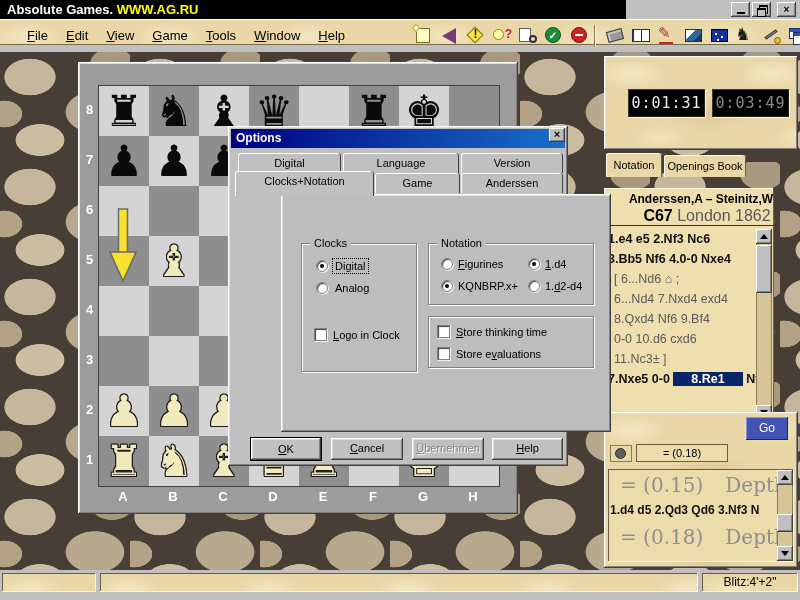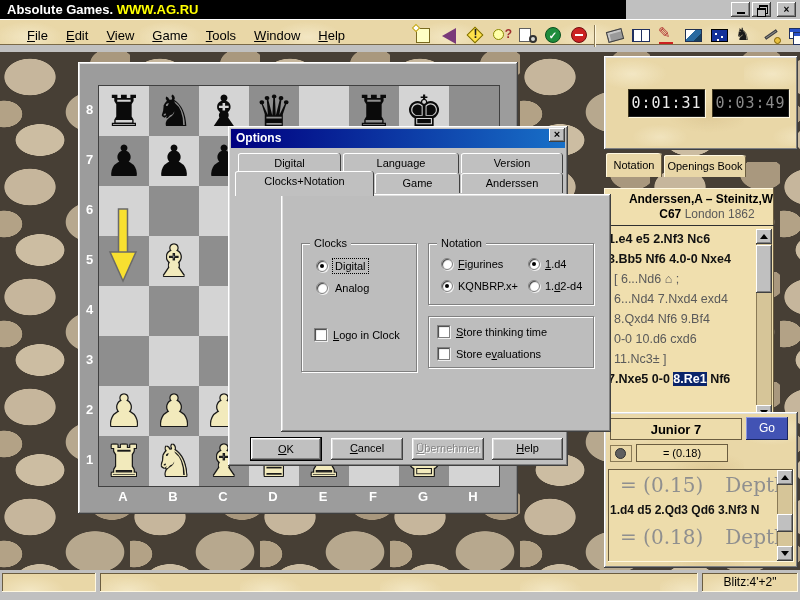--- a/index.html
+++ b/index.html
@@ -134,28 +134,28 @@
   .lcd { position:absolute; width:77px; height:28px; background:#000; text-align:center; line-height:28px;
          font-family:"DejaVu Sans Mono",monospace; font-size:15px; letter-spacing:1px;
          box-shadow: inset 1px 1px 0 #403820, 1px 1px 0 #fff8e0, inset -1px -1px 0 #202020; }
   .lcd.white-clock { color:#ececec; }
   .lcd.black-clock { color:#8a8a8a; }
 
   .ntab { position:absolute; background:#e9d7a7; font-size:11px; text-align:center; border-radius:3px 3px 0 0;
           box-shadow: inset -1px 0 0 #6b5d40, inset 1px 0 0 #fff8e0, inset 0 1px 0 #fff8e0; z-index:3;}
   .notation-content { position:absolute; left:604px; top:136px; width:170px; height:234px; background:#f0dfae; z-index:2; overflow:hidden; }
   .ngame-players { position:absolute; left:0; top:4px; width:194px; text-align:center; font-weight:bold; font-size:12px; }
-  .ngame-event { position:absolute; left:0; top:19px; width:194px; text-align:center; font-size:12px; color:#5a5a5a;padding-left:12px; }
+  .ngame-event { position:absolute; left:0; top:19px; width:194px; text-align:center; font-size:16px; color:#5a5a5a;padding-left:12px; }
   .ngame-event b { color:#000; }
   .ndivider { position:absolute; left:2px; top:37px; width:190px; border-top:1px solid #303030; }
   .moves { position:absolute; left:4px; top:41px; width:172px; }
   .mline { font-size:12.5px; line-height:20px; white-space:nowrap; }
   .mline.main { font-weight:bold; color:#111; }
   .mline.var { color:#5a5a5a; padding-left:6px; }
-  .hl { background:#0a246a; color:#fff; padding:0 0; }
+  .hl { background:#0a246a; color:#fff; padding:0 18px; }
 
   .sb { position:absolute; width:16px; background:#d6c598; box-shadow:inset 0 0 0 1px #8a7a56; }
   .sb-btn { position:absolute; left:0; width:16px; height:15px; background:#c0c0c0; display:flex; align-items:center; justify-content:center;
             box-shadow: inset -1px -1px 0 #404040, inset 1px 1px 0 #fff, inset -2px -2px 0 #808080; }
   .sb-thumb { position:absolute; left:0; width:16px; background:#c0c0c0;
               box-shadow: inset -1px -1px 0 #404040, inset 1px 1px 0 #fff, inset -2px -2px 0 #808080; }
   .tri-up { width:0; height:0; border-left:4px solid transparent; border-right:4px solid transparent; border-bottom:5px solid #000; }
   .tri-down { width:0; height:0; border-left:4px solid transparent; border-right:4px solid transparent; border-top:5px solid #000; }
 
   .engine-panel { position:absolute; left:604px; top:360px; width:194px; height:156px; z-index:2; }
@@ -455,21 +455,20 @@
           <div class="tri-up"></div>
         </div>
       <div class="sb-thumb" style="top:16px; height:48px;"></div>
       <div class="sb-btn" style="bottom:0;">
           <div class="tri-down"></div>
         </div>
     </div>
   </div>
 
   <div class="engine-panel tex-beige bev-out">
-    <div class="engine-name">Junior 7</div>
     <div class="go-btn">Go</div>
     <div class="led-box">
         <div class="led"></div>
       </div>
     <div class="eval-box">= (0.18)</div>
     <div class="engine-out bev-thin-in">
       <div class="eval-line" style="top:4px;"><span>= (0.15)</span><span class="depth">Depth</span></div>
       <div class="pv-line" style="top:34px;">1.d4 d5 2.Qd3 Qd6 3.Nf3 N</div>
       <div class="eval-line" style="top:56px;"><span>= (0.18)</span><span class="depth">Depth</span></div>
       <div class="sb" style="right:1px; top:1px; height:91px;">

